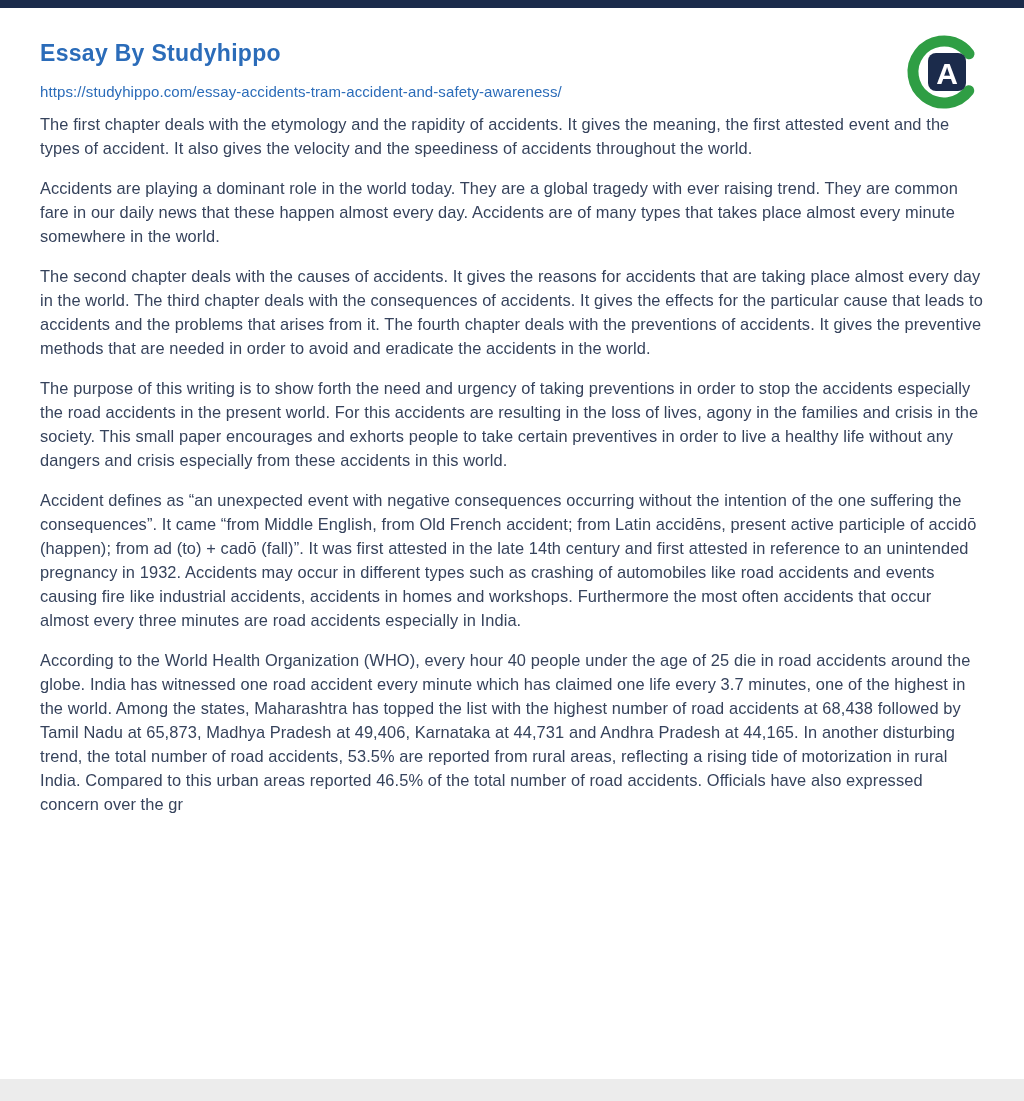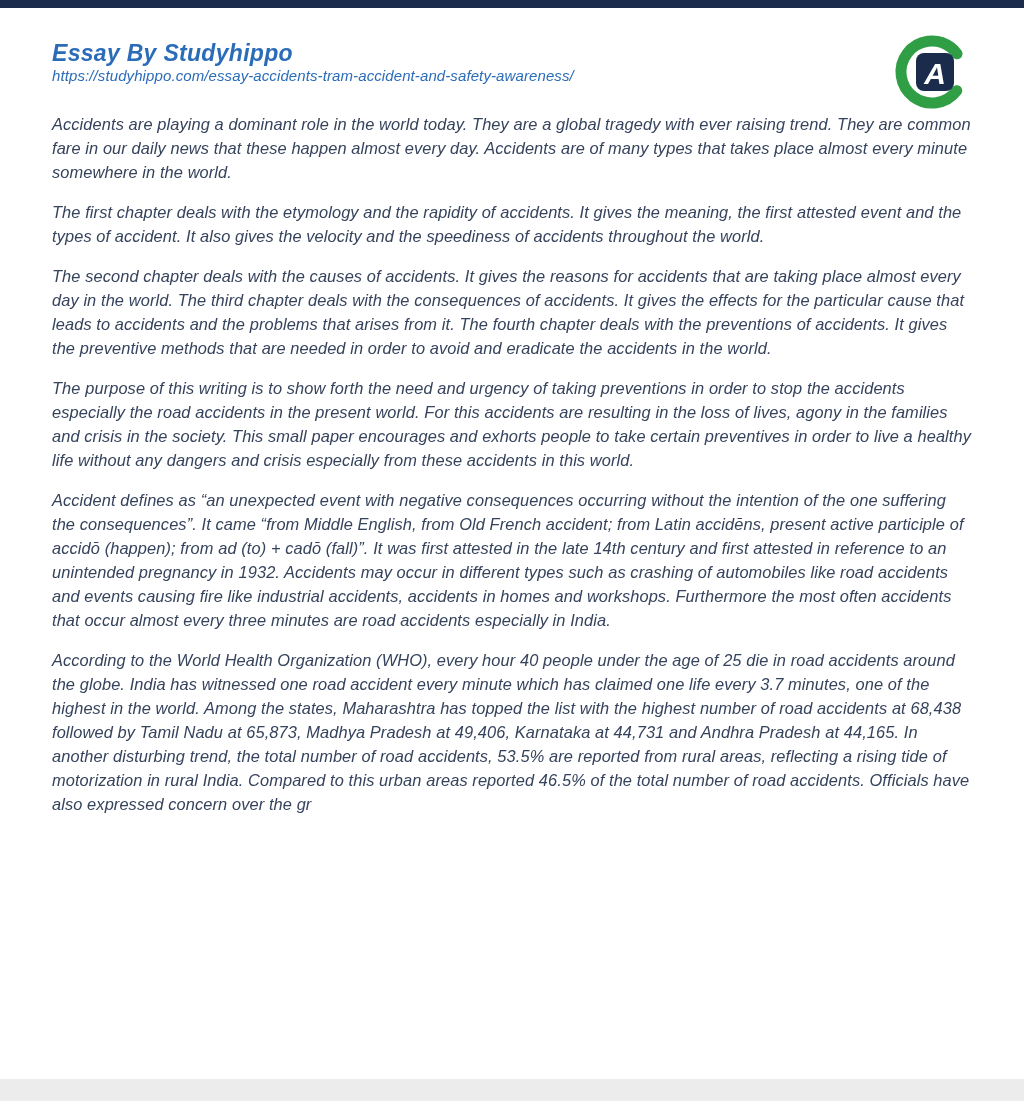--- a/index.html
+++ b/index.html
@@ -10,38 +10,38 @@
     height: 1101px;
     overflow: hidden;
     font-family: "Liberation Sans", "DejaVu Sans", sans-serif;
   }
   .topbar {
     width: 100%;
     height: 8px;
     background: #1b2b4b;
   }
   .page {
-    padding: 0 52px;
+    padding: 0 40px;
     position: relative;
-    font-style: italic;
   }
   .page-header {
     margin-top: 32px;
     display: flex;
     justify-content: space-between;
     align-items: flex-start;
   }
   .site-title {
     color: #2b6cb9;
     font-size: 23px;
     font-weight: 700;
     letter-spacing: 0.3px;
   }
   .page-url {
     display: inline-block;
+    margin-top: 16px;
     color: #2b6cb9;
     font-size: 15px;
     text-decoration: none;
     letter-spacing: 0.1px;
     cursor: pointer;
   }
   .logo {
     width: 80px;
     height: 80px;
     margin-top: -8px;
@@ -88,22 +88,22 @@
       <svg width="80" height="80" viewBox="0 0 80 80">
         <circle cx="40" cy="40" r="31" fill="none" stroke="#2f9e44" stroke-width="11" stroke-dasharray="155 39.8" stroke-linecap="round" transform="rotate(37 40 40)"></circle>
         <rect x="24" y="21" width="38" height="38" rx="8" fill="#1b2b4b"></rect>
         <text x="43" y="52" text-anchor="middle" font-size="30" font-weight="bold" font-family="Liberation Sans, sans-serif" fill="#ffffff">A</text>
       </svg>
     </div>
   </header>
 
 
   <div class="essay-body">
+    <p>The first chapter deals with the etymology and the rapidity of accidents. It gives the meaning, the first attested event and the types of accident. It also gives the velocity and the speediness of accidents throughout the world.</p>
     <p>Accidents are playing a dominant role in the world today. They are a global tragedy with ever raising trend. They are common fare in our daily news that these happen almost every day. Accidents are of many types that takes place almost every minute somewhere in the world.</p>
-    <p>The first chapter deals with the etymology and the rapidity of accidents. It gives the meaning, the first attested event and the types of accident. It also gives the velocity and the speediness of accidents throughout the world.</p>
     <p>The second chapter deals with the causes of accidents. It gives the reasons for accidents that are taking place almost every day in the world. The third chapter deals with the consequences of accidents. It gives the effects for the particular cause that leads to accidents and the problems that arises from it. The fourth chapter deals with the preventions of accidents. It gives the preventive methods that are needed in order to avoid and eradicate the accidents in the world.</p>
     <p>The purpose of this writing is to show forth the need and urgency of taking preventions in order to stop the accidents especially the road accidents in the present world. For this accidents are resulting in the loss of lives, agony in the families and crisis in the society. This small paper encourages and exhorts people to take certain preventives in order to live a healthy life without any dangers and crisis especially from these accidents in this world.</p>
     <p>Accident defines as “an unexpected event with negative consequences occurring without the intention of the one suffering the consequences”. It came “from Middle English, from Old French accident; from Latin accidēns, present active participle of accidō (happen); from ad (to) + cadō (fall)”. It was first attested in the late 14th century and first attested in reference to an unintended pregnancy in 1932. Accidents may occur in different types such as crashing of automobiles like road accidents and events causing fire like industrial accidents, accidents in homes and workshops. Furthermore the most often accidents that occur almost every three minutes are road accidents especially in India.</p>
     <p>According to the World Health Organization (WHO), every hour 40 people under the age of 25 die in road accidents around the globe. India has witnessed one road accident every minute which has claimed one life every 3.7 minutes, one of the highest in the world. Among the states, Maharashtra has topped the list with the highest number of road accidents at 68,438 followed by Tamil Nadu at 65,873, Madhya Pradesh at 49,406, Karnataka at 44,731 and Andhra Pradesh at 44,165. In another disturbing trend, the total number of road accidents, 53.5% are reported from rural areas, reflecting a rising tide of motorization in rural India. Compared to this urban areas reported 46.5% of the total number of road accidents. Officials have also expressed concern over the gr</p>
   </div>
 
 </div>
 
 <div class="footer-strip"></div>
 

